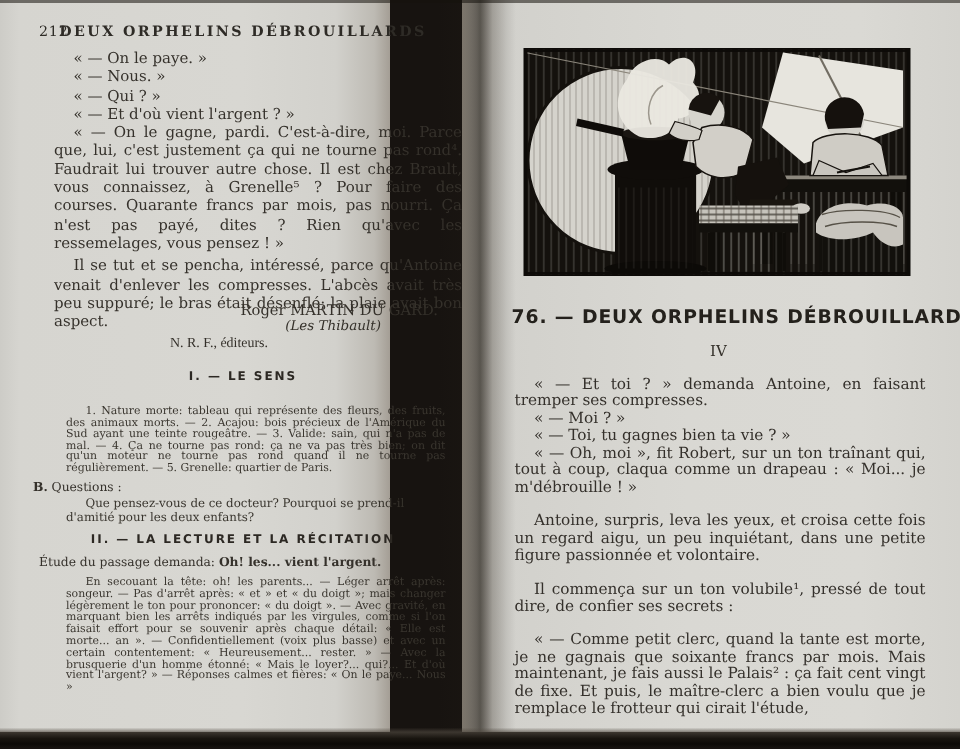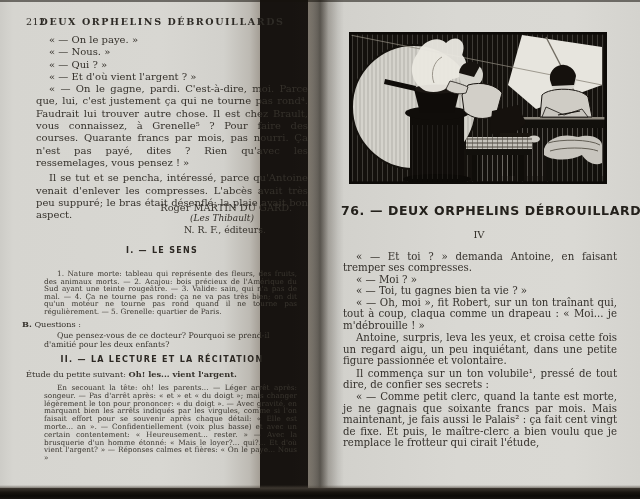--- a/index.html
+++ b/index.html
@@ -39,21 +39,21 @@
     position:absolute;left:36px;top:34px;width:272px;
     font-size:10px;line-height:12.3px;color:#35312b;text-align:justify;
   }
   .dline{text-indent:13px;}
   .para{margin:0;text-indent:13px;}
   .para.second{margin-top:3px;}
 
   .attrib{position:absolute;left:26px;top:202px;width:272px;color:#34302a;}
   .attrib .author{text-align:right;padding-right:6px;font-size:9.8px;line-height:11px;}
   .attrib .work{text-align:right;padding-right:44px;font-size:9px;font-style:italic;line-height:11px;}
-  .attrib .publisher{text-align:right;padding-right:32px;font-size:9.3px;line-height:11px;}
+  .attrib .publisher{text-align:center;padding-right:32px;font-size:9.3px;line-height:11px;font-family:Liberation Serif, serif;}
 
   .sect-head{
     position:absolute;left:26px;width:272px;text-align:center;
     font-family:"DejaVu Sans","Liberation Sans",sans-serif;
     font-size:8px;font-weight:bold;letter-spacing:1.3px;color:#2c2823;
   }
   .sect-head.s1{top:246px;}
   .sect-head.s2{top:355px;}
 
   .ex-line{position:absolute;left:22px;width:278px;font-size:8.2px;color:#35312b;}
@@ -88,21 +88,21 @@
     font-family:"DejaVu Sans","Liberation Sans",sans-serif;
     font-size:12.5px;font-weight:bold;letter-spacing:.6px;color:#24211c;white-space:nowrap;
   }
   .rp-part{position:absolute;left:33px;top:229px;width:276px;text-align:center;font-size:10px;color:#34302a;}
 
   .rp-body{
     position:absolute;left:35px;top:251px;width:274px;
     font-size:10.2px;line-height:11.45px;color:#34302b;text-align:justify;
   }
   .rp-body p{margin:0;text-indent:13px;}
-  .rp-body p.sp{margin-top:1px;}
+  .rp-body p.sp{margin-top:11px;}
 </style>
 </head>
 <body>
 
 <div class="book">
 
   <div class="page page-left">
 
     <div class="lp-header">
       <span class="lp-pagenum">212</span>
@@ -132,21 +132,21 @@
     <div class="ex-line b">
       <b>B.</b>
       <span>Questions :</span>
     </div>
 
     <div class="question">Que pensez-vous de ce docteur? Pourquoi se prend-il d'amitié pour les deux enfants?</div>
 
     <div class="sect-head s2">II. — LA LECTURE ET LA RÉCITATION</div>
 
     <div class="etude">
-      <span>Étude du petite suivant: </span><b>Oh! les... vient l'argent.</b>
+      <span>Étude du passage demanda: </span><b>Oh! les... vient l'argent.</b>
     </div>
 
     <div class="notes n2">En secouant la tête: oh! les parents... — Léger arrêt après: songeur. — Pas d'arrêt après: « et » et « du doigt »; mais changer légèrement le ton pour prononcer: « du doigt ». — Avec gravité, en marquant bien les arrêts indiqués par les virgules, comme si l'on faisait effort pour se souvenir après chaque détail: « Elle est morte... an ». — Confidentiellement (voix plus basse) et avec un certain contentement: « Heureusement... rester. » — Avec la brusquerie d'un homme étonné: « Mais le loyer?... qui?... Et d'où vient l'argent? » — Réponses calmes et fières: « On le paye... Nous »</div>
   </div>
 
   <div class="page page-right">
 
     <div class="illus">
       <svg viewBox="0 0 256 150" xmlns="http://www.w3.org/2000/svg">
         <defs>

